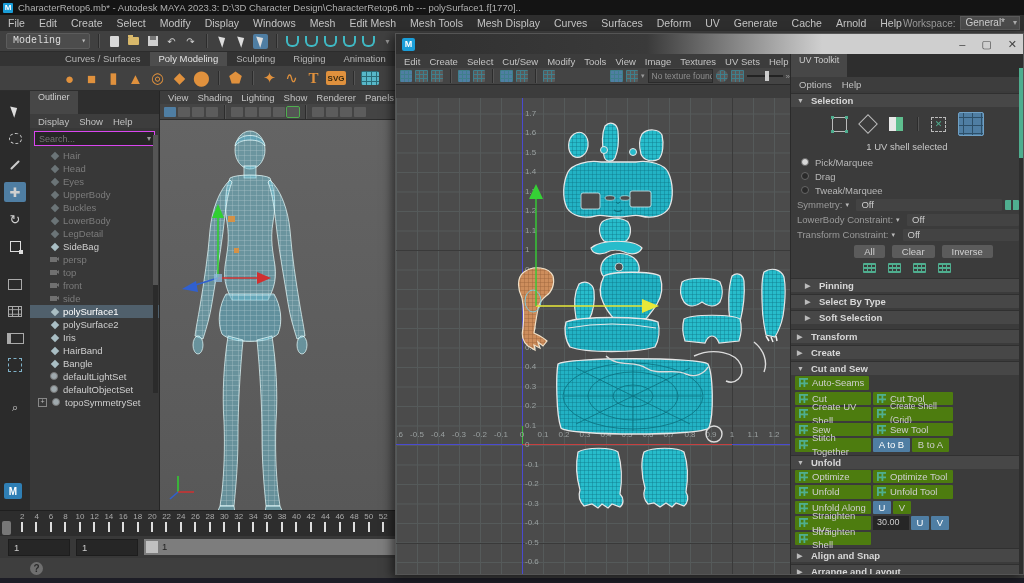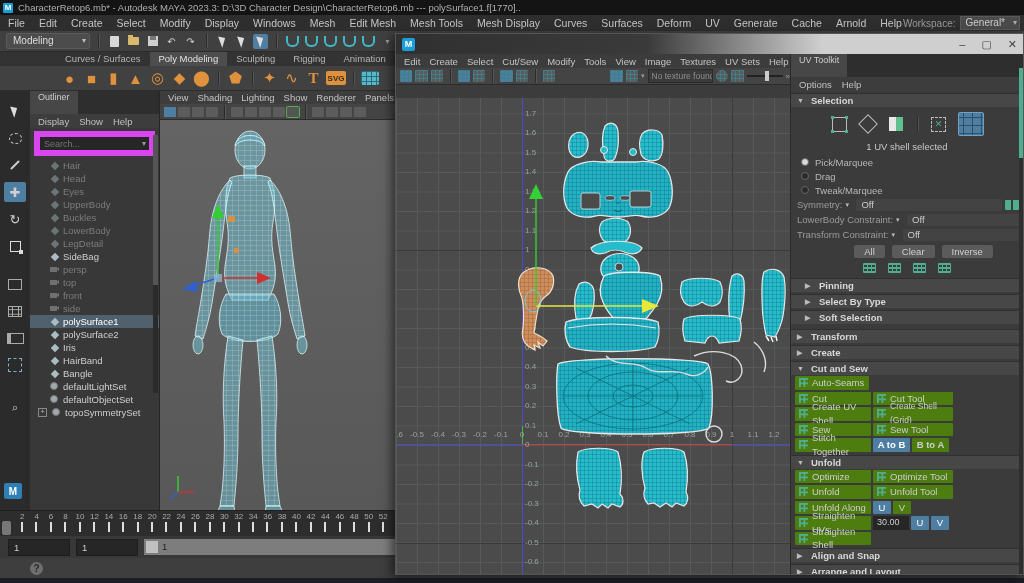--- a/index.html
+++ b/index.html
@@ -14,21 +14,21 @@
   #apptitle{left:0;top:0;width:1024px;height:15px;background:#141414;font-size:9.5px;color:#b0b0b0;display:flex;align-items:center;gap:5px;padding-left:3px;box-sizing:border-box;}
   #apptitle .mico{width:10px;height:10px;background:#1a9ed9;color:#fff;font-size:8px;font-weight:bold;display:flex;align-items:center;justify-content:center;border-radius:1px;}
   #menubar{left:0;top:15px;width:1024px;height:16px;background:#2e2e2e;display:flex;align-items:center;font-size:10.5px;color:#c4c4c4;padding-left:8px;box-sizing:border-box;}
   #menubar .menu-item{margin-right:14px;white-space:nowrap;}
   #workspace{position:absolute;right:4px;top:0;height:16px;display:flex;align-items:center;font-size:10px;color:#999;gap:4px;}
   #workspace .wval{background:#4b4b4b;border:1px solid #5a5a5a;padding:0 14px 0 5px;height:12px;line-height:12px;color:#ccc;position:relative;}
   #workspace .wval:after{content:"▾";position:absolute;right:2px;top:0;font-size:8px;color:#aaa;}
 
   
   #statusline{left:0;top:31px;width:1024px;height:21px;background:#404040;display:flex;align-items:center;gap:4px;padding-left:6px;box-sizing:border-box;border-bottom:1px solid #2c2c2c;}
-  .dd{background:#4c4c4c;border:1px solid #5c5c5c;font-size:10px;height:14px;line-height:14px;padding:0 16px 0 6px;position:relative;color:#ddd;border-radius:2px;}
+  .dd{background:#4c4c4c;border:1px solid #5c5c5c;font-size:10px;height:14px;line-height:14px;padding:0 16px 0 6px;position:relative;color:#ddd;border-radius:2px;font-family:Liberation Mono, monospace;}
   .dd:after{content:"▾";position:absolute;right:3px;top:0;font-size:8px;color:#bbb;}
   .sep{width:1px;height:14px;background:#2c2c2c;margin:0 4px;box-shadow:1px 0 0 #555;}
   .sico{width:15px;height:15px;display:flex;align-items:center;justify-content:center;font-size:10px;color:#cfcfcf;border-radius:2px;}
   .sico.on{background:#4f7ea3;}
   .i-page{width:9px;height:11px;background:#d8d8d8;border-radius:1px;}
   .i-folder{width:11px;height:8px;background:#d8b86a;border-radius:1px;position:relative;}
   .i-folder:before{content:"";position:absolute;left:0;top:-2px;width:5px;height:2px;background:#d8b86a;}
   .i-save{width:10px;height:10px;background:#cfcfcf;position:relative;}
   .i-save:before{content:"";position:absolute;left:2px;top:0;width:6px;height:4px;background:#777;}
   .magnet{width:9px;height:9px;border:2px solid #3fb9c4;border-top:none;border-radius:0 0 6px 6px;}
@@ -53,21 +53,21 @@
   .scale-sq{width:9px;height:9px;border:1.5px solid #ddd;position:relative;}
   .scale-sq:after{content:"";position:absolute;right:-3px;bottom:-3px;width:4px;height:4px;background:#ddd;}
   .dash-sq{width:12px;height:12px;border:1.3px dashed #7fb2c9;}
   #mbadge{left:4px;top:483px;width:18px;height:16px;background:#2f7fb5;color:#fff;font-size:10px;font-weight:bold;display:flex;align-items:center;justify-content:center;border-radius:2px;}
 
   
   #outliner{left:30px;top:91px;width:130px;height:419px;background:#383838;border-right:1px solid #252525;box-sizing:border-box;}
   .paneltabbar{height:23px;background:#2e2e2e;display:flex;font-size:9px;color:#ccc;}
   .paneltab{background:#474747;padding:0 8px;line-height:13px;}
   .panelmenus{height:14px;display:flex;gap:10px;font-size:9.5px;color:#c0c0c0;align-items:center;padding-left:8px;background:#3d3d3d;}
-  #osearch{margin:3px 4px;height:13px;background:#262626;border:6px solid #d946ef;display:flex;align-items:center;position:relative;}
+  #osearch{margin:3px 4px;height:13px;background:#262626;border:1px solid #d946ef;display:flex;align-items:center;position:relative;}
   #osearch input{background:transparent;border:none;outline:none;color:#bbb;font-size:9px;width:100px;padding:0 4px;font-family:"Liberation Sans",sans-serif;}
   #osearch:after{content:"▾";position:absolute;right:3px;font-size:8px;color:#999;}
   #olist{font-size:9.5px;}
   .orow{height:13px;display:flex;align-items:center;gap:4px;padding-left:20px;color:#cfcfcf;}
   .orow.dim{color:#7c7c7c;}
   .orow.dim .oicon{opacity:.45;}
   .orow.selected{background:#50606c;color:#fff;}
   .oicon{width:9px;height:9px;position:relative;flex:none;}
   .orow.mesh .oicon:before{content:"";position:absolute;left:1.5px;top:1.5px;width:6px;height:6px;background:#a9bec4;transform:rotate(45deg);}
   .orow.cam .oicon:before{content:"";position:absolute;left:0;top:2px;width:7px;height:5px;background:#b5b5b5;}
@@ -161,21 +161,21 @@
   .btnrow{display:flex;gap:7px;justify-content:center;padding:3px 0;margin-left:33px;}
   .tkbtn{background:#5b5b5b;color:#d0d0d0;border-radius:2px;height:13px;line-height:13px;padding:0 10px;font-size:9.5px;}
   .greenrow{display:flex;gap:12px;justify-content:center;padding:2px 0 3px 0;}
   .gico{width:13px;height:10px;background-image:linear-gradient(#4fae8f 2px,transparent 2px),linear-gradient(90deg,#4fae8f 1px,transparent 1px);background-size:4px 4px;border-radius:1px;}
   .toolrow{display:flex;gap:2px;padding:1px 0 1px 4px;}
   .tbtn{background:#4d7c0f;color:#cfcfcf;height:13.5px;line-height:13.5px;border-radius:1px;display:flex;align-items:center;gap:4px;padding:0 4px;box-sizing:border-box;font-size:9.5px;}
   .tbtn .bg{width:9px;height:9px;flex:none;background-image:linear-gradient(#4fae8f 1.5px,transparent 1.5px),linear-gradient(90deg,#4fae8f 1.5px,transparent 1.5px);background-size:4.5px 4.5px;}
   .tbtn.w1{width:76px;}
   .tbtn.w2{width:80px;}
   .tbtn.blue{background:#4f7ea3;color:#fff;justify-content:center;}
-  .tbtn.sm{width:37px;justify-content:center;font-weight:bold;}
+  .tbtn.sm{width:37px;justify-content:center;}
   .tbtn.xs{width:18px;justify-content:center;}
   .nfield{width:32px;background:#262626;color:#ccc;height:13.5px;line-height:13.5px;padding-left:4px;font-size:9px;}
 </style>
 </head>
 <body>
 
 <div id="root" class="nosel">
 
   <div id="apptitle" class="abs">
     <span class="mico">M</span>

